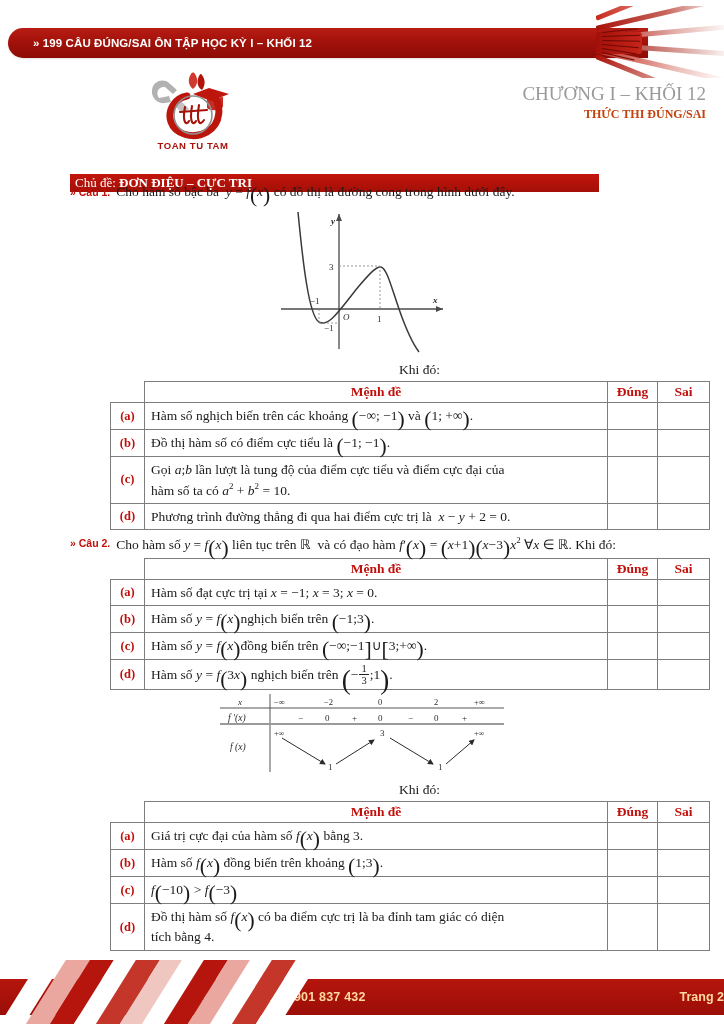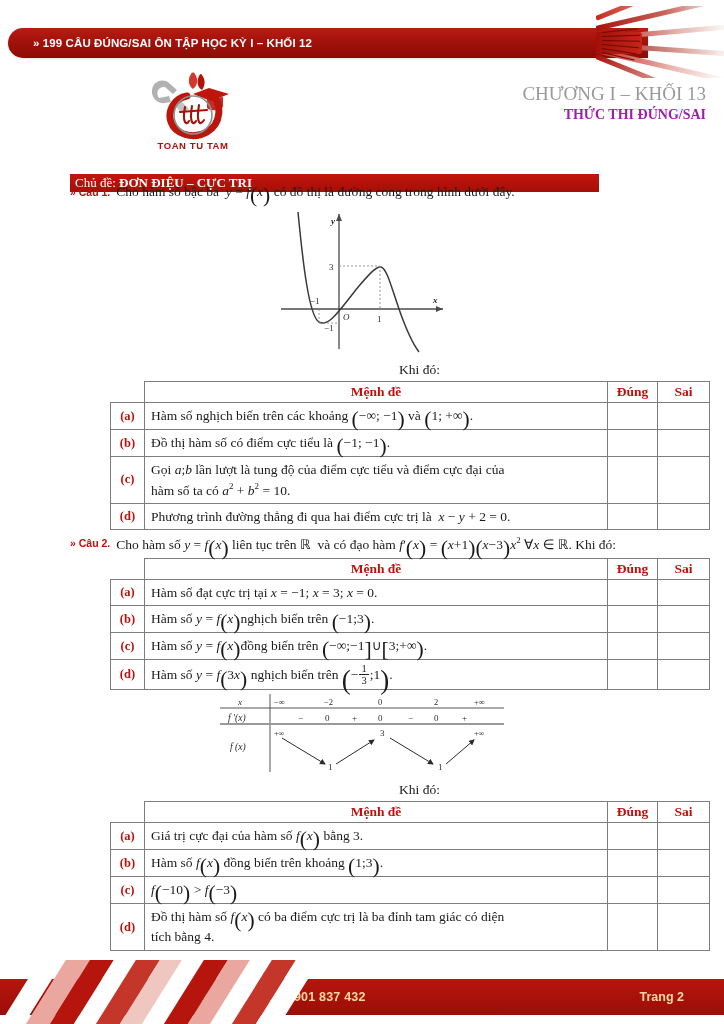--- a/index.html
+++ b/index.html
@@ -123,22 +123,22 @@
   .title-sub {
     font-family: "Liberation Serif", serif;
     font-size: 19px;
     color: #9a9a9a;
     line-height: 1.25;
     margin-top: 2px;
   }
   .title-sub2 {
     font-family: "Liberation Serif", serif;
     font-weight: bold;
-    font-size: 14px;
-    color: #a21caf;
+    font-size: 12px;
+    color: #c2410c;
     line-height: 1.2;
     margin-top: 1px;
   }
 
   
   .topic-bar {
     position: absolute;
     left: 70px;
     top: 174px;
     width: 529px;
@@ -281,21 +281,20 @@
     font-weight: bold;
     font-size: 12.5px;
     padding-left: 172px;
     letter-spacing: 0.2px;
   }
   .footer-right {
     color: #ffd9a0;
     font-family: "Liberation Sans", sans-serif;
     font-weight: bold;
     font-size: 12.5px;
-    padding-right: 40px;
   }
   .footer-fg-stripes {
     position: absolute;
     left: 0;
     bottom: 0;
     width: 340px;
     height: 64px;
     overflow: hidden;
     pointer-events: none;
   }
@@ -352,21 +351,21 @@
       <path d="M36 35 C35 40 34 46 36 50 C37 52 39 51 40 49"></path>
       <path d="M43 34 C42 40 41 46 43 50 C44 52 46 51 47 49"></path>
       <path d="M50 33 C49 39 48 46 50 50 C51 52 53 51 55 48"></path>
       <path d="M31 40 L58 38"></path>
     </g>
   </svg>
   <div class="logo-caption">TOAN TU TAM</div>
 </div>
 
 <div class="title-block">
-  <div class="title-sub">CHƯƠNG I – KHỐI 13</div>
+  <div class="title-sub">CHƯƠNG I – KHỐI 12</div>
   <div class="title-sub2">THỨC THI ĐÚNG/SAI</div>
 </div>
 
 <div class="topic-bar">
   <span class="topic-bar-text"><span>Chủ đề:</span> <b>ĐƠN ĐIỆU – CỰC TRỊ</b></span>
 </div>
 
 <div class="content">
 
   <div class="q-row">

